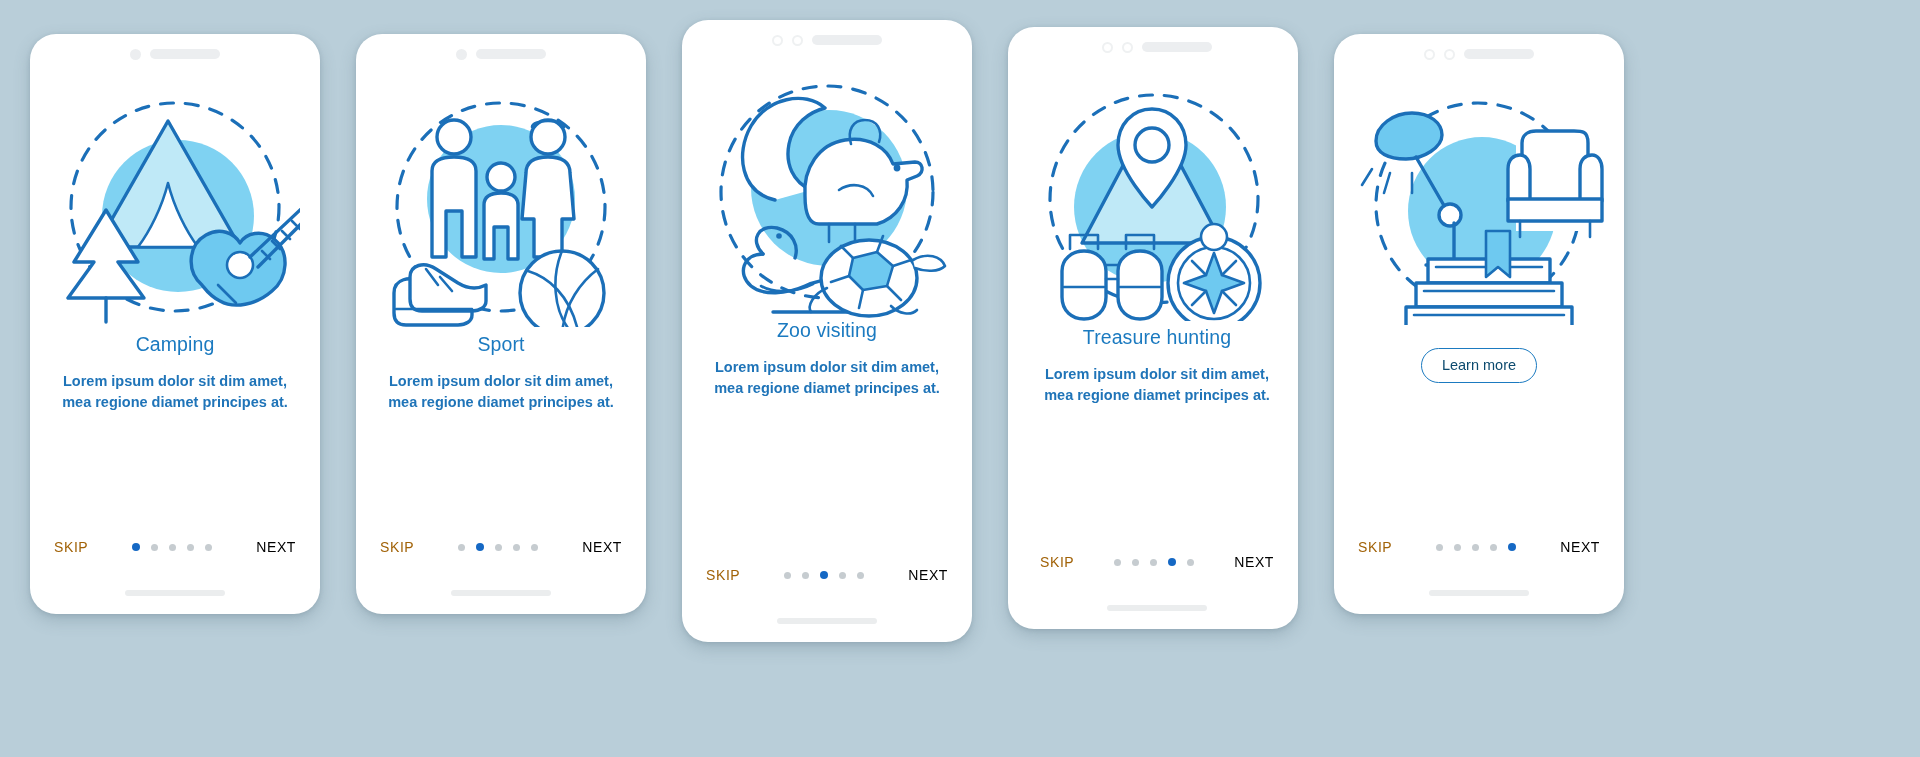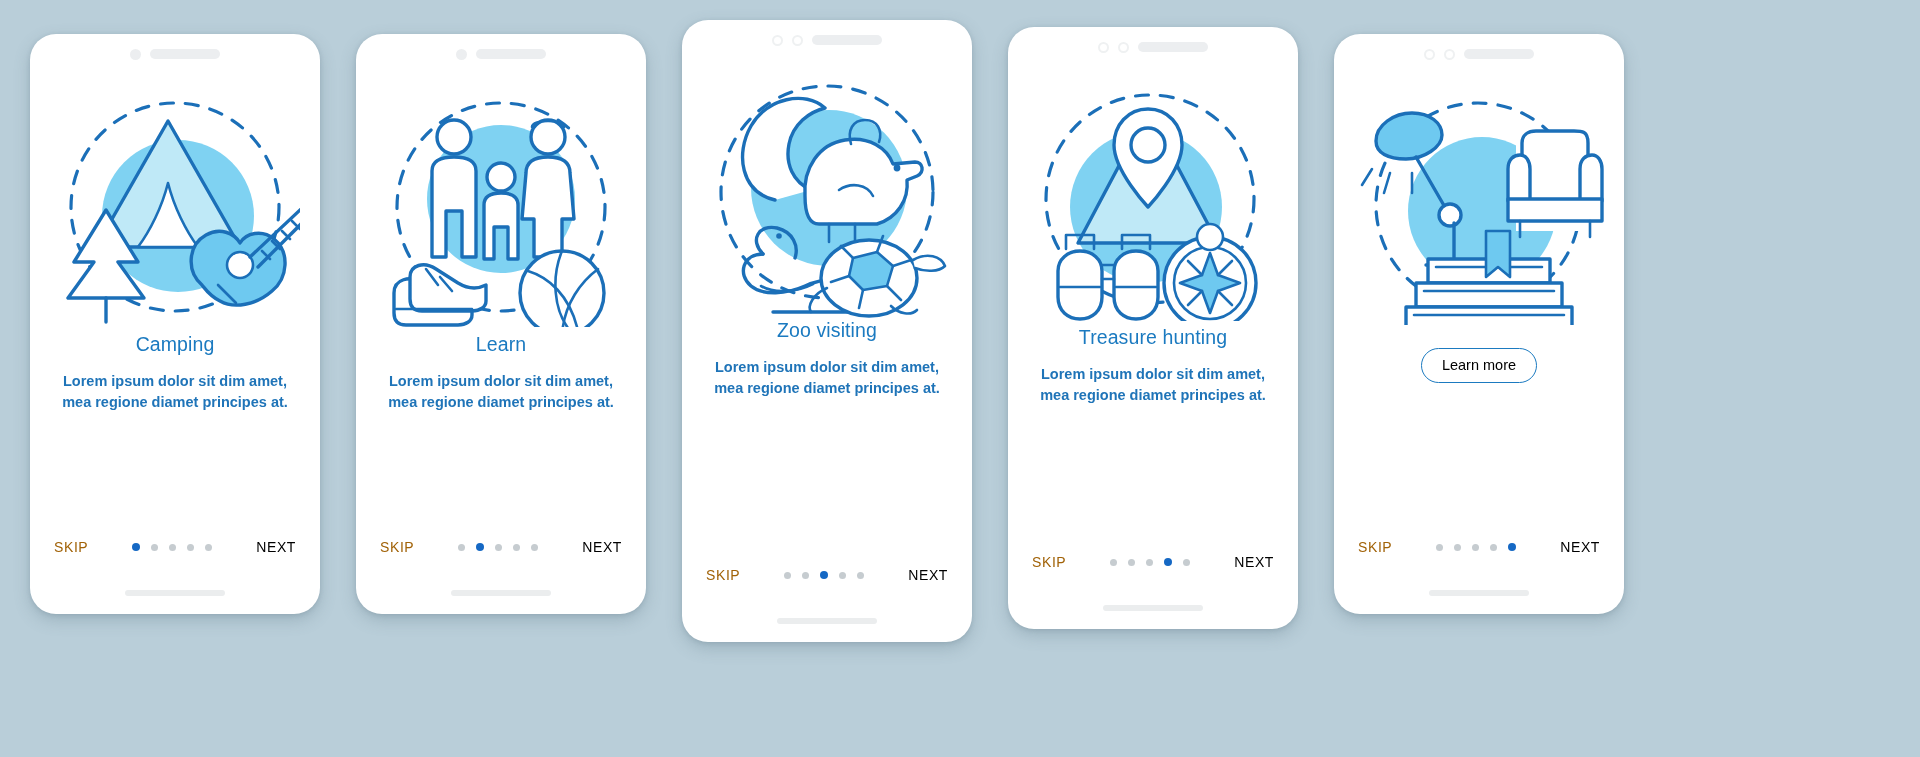--- a/index.html
+++ b/index.html
@@ -35,21 +35,21 @@
     border-radius: 26px;
     box-shadow: 0 6px 16px rgba(90, 115, 130, 0.30),
                 0 1px 4px rgba(90, 115, 130, 0.22);
     padding: 0;
     flex: 0 0 auto;
     display: flex;
     flex-direction: column;
     align-items: center;
     overflow: hidden;
   }
-  .phone.tall { height: 602px; margin-top: -7px; }
+  .phone.tall { height: 602px; margin-top: -7px; padding-left: 8px; }
   .phone.tallest { height: 622px; margin-top: -14px; }
 
   
   .notch {
     width: 100%;
     height: 40px;
     display: flex;
     align-items: center;
     justify-content: center;
     gap: 9px;
@@ -106,21 +106,21 @@
     max-width: 230px;
     margin: 0 auto;
   }
 
   .learn-more {
     display: inline-block;
     margin-top: 16px;
     padding: 7px 20px 8px 20px;
     border: 1.6px solid #1b7ac0;
     border-radius: 20px;
-    color: #000000;
+    color: #0c4a6e;
     font-size: 14.5px;
     line-height: 18px;
     background: transparent;
     cursor: pointer;
     font-family: "Liberation Sans", sans-serif;
   }
 
   
   .navrow {
     width: 100%;
@@ -279,21 +279,21 @@
 
         <circle cx="186" cy="214" r="42" class="fill-wh"></circle>
         <circle cx="186" cy="214" r="42" class="st"></circle>
         <path d="M152 192 C172 198 194 216 202 252" class="st-thin"></path>
         <path d="M186 172 C176 196 176 232 196 254" class="st-thin"></path>
         <path d="M222 190 C206 202 188 224 186 256" class="st-thin"></path>
       </svg>
     </div>
 
     <div class="textblock">
-      <div class="title">Learn</div>
+      <div class="title">Sport</div>
       <div class="desc">Lorem ipsum dolor sit dim amet, mea regione diamet principes at.</div>
     </div>
 
     <div class="navrow">
       <div class="skip">SKIP</div>
       <div class="dots">
         <span class="dot"></span>
         <span class="dot on"></span>
         <span class="dot"></span>
         <span class="dot"></span>

